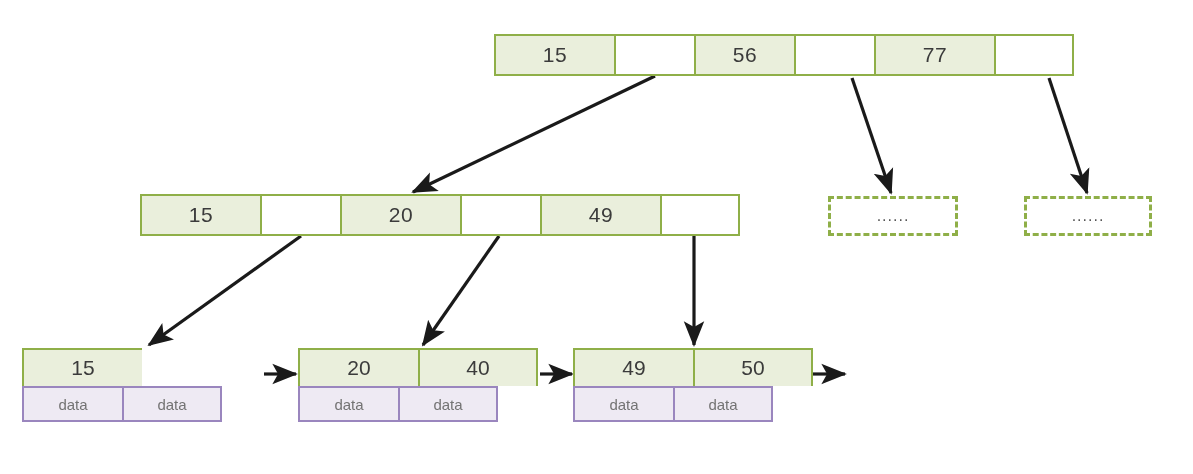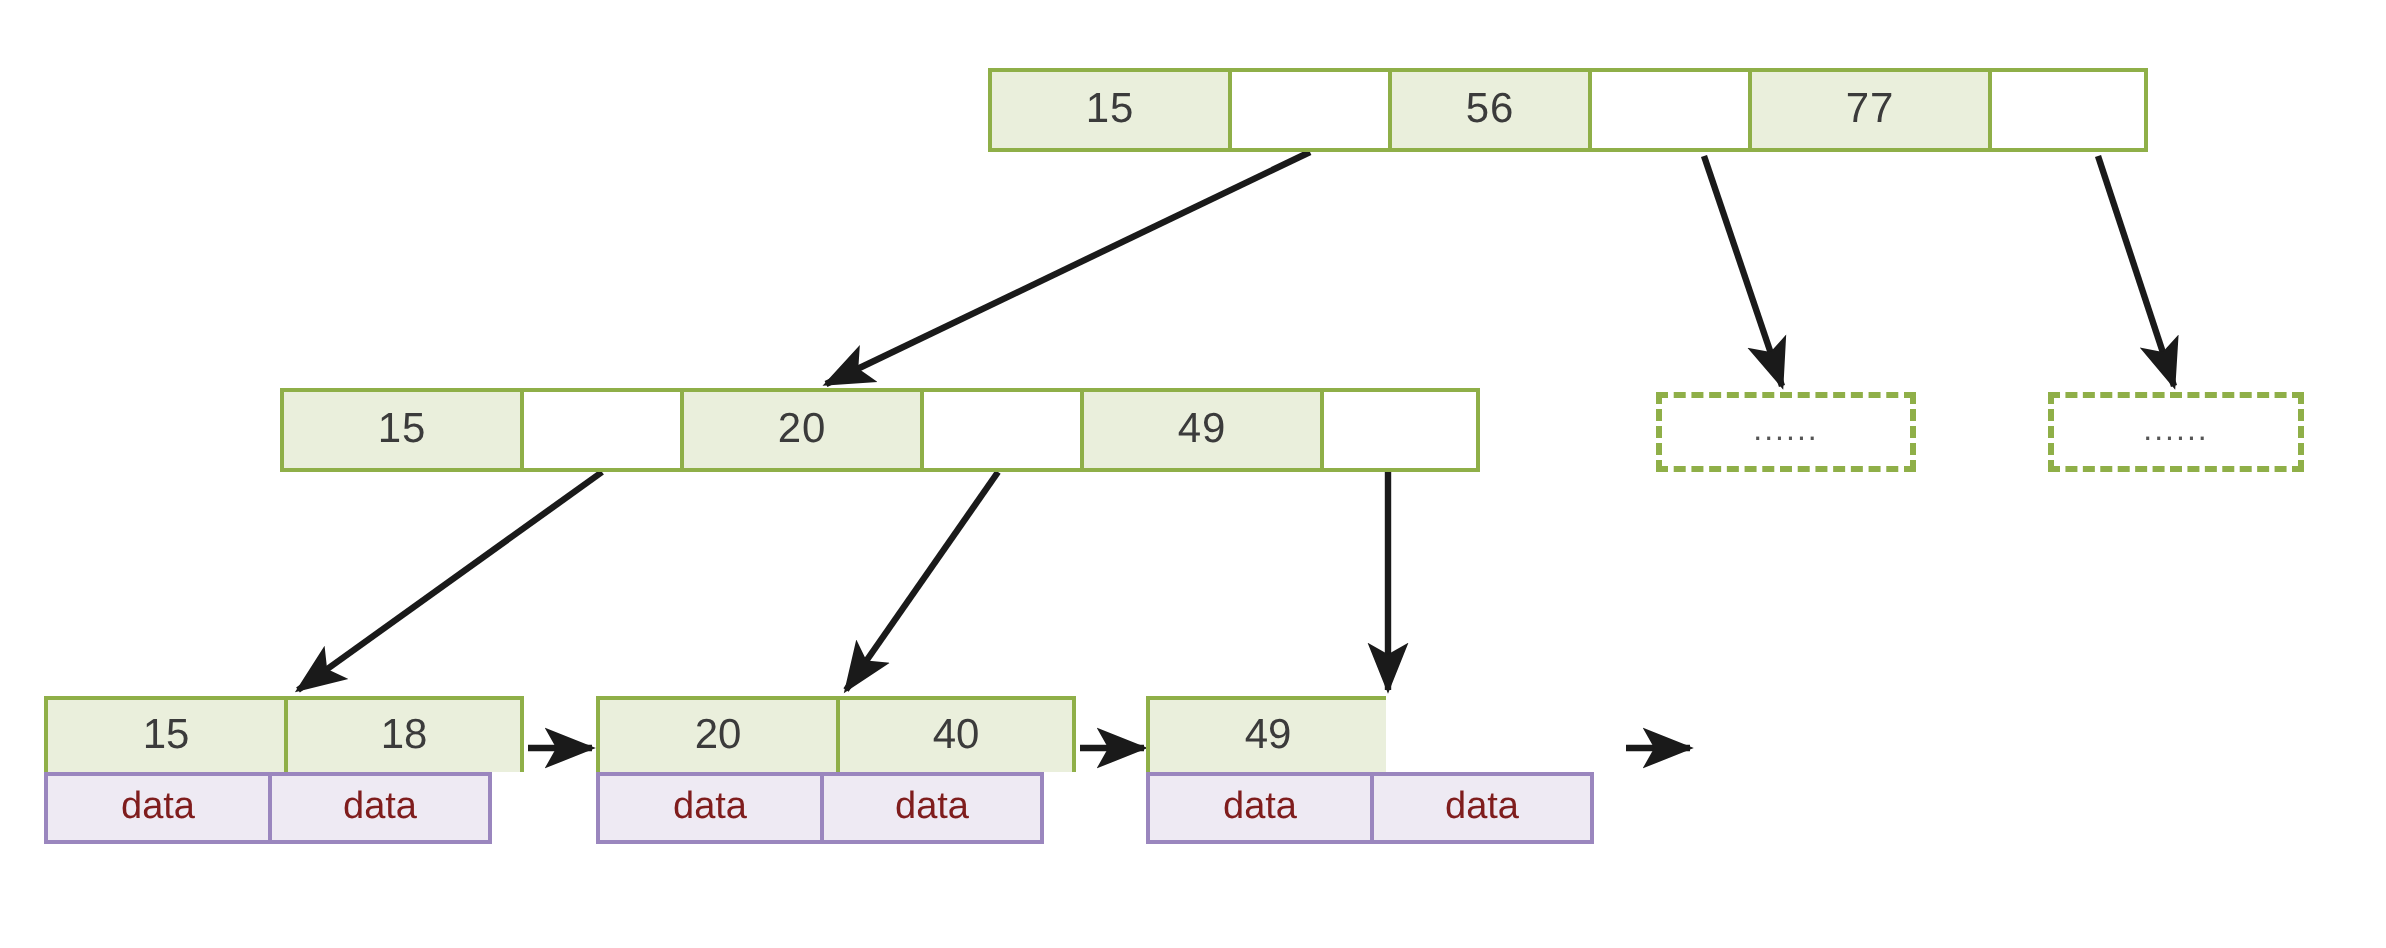--- a/index.html
+++ b/index.html
@@ -64,30 +64,30 @@
     border: 2px solid #8FAF48;
     border-right-width: 0;
     border-bottom-width: 0;
     background: #EAEFDC;
     color: #3b3b3b;
     font-size: 21px;
   }
   .leaf-key.last { border-right-width: 2px; }
   .leaf-data {
     box-sizing: border-box;
-    width: 112px;
+    width: 100px;
     height: 36px;
     display: flex;
     align-items: center;
     justify-content: center;
     border: 2px solid #9A86BE;
     border-right-width: 0;
     background: #EEEAF3;
-    color: #7f1d1d;
-    font-size: 19px;
+    color: #737373;
+    font-size: 15px;
   }
   .leaf-data.last { border-right-width: 2px; }
   .ellipsis-box {
     position: absolute;
     box-sizing: border-box;
     border: 3px dashed #8FAF48;
     background: #ffffff;
     display: flex;
     align-items: center;
     justify-content: center;
@@ -146,21 +146,20 @@
   <div class="ellipsis-box" style="left:828px; top:196px; width:130px; height:40px;">
     <span>......</span>
   </div>
   <div class="ellipsis-box" style="left:1024px; top:196px; width:128px; height:40px;">
     <span>......</span>
   </div>
 
   <div class="leaf" style="left:22px; top:348px;">
     <div class="leaf-row">
       <div class="leaf-key">15</div>
-      <div class="leaf-key last">18</div>
     </div>
     <div class="leaf-row">
       <div class="leaf-data">data</div>
       <div class="leaf-data last">data</div>
     </div>
   </div>
 
   <div class="leaf" style="left:298px; top:348px;">
     <div class="leaf-row">
       <div class="leaf-key">20</div>
@@ -168,20 +167,21 @@
     </div>
     <div class="leaf-row">
       <div class="leaf-data">data</div>
       <div class="leaf-data last">data</div>
     </div>
   </div>
 
   <div class="leaf" style="left:573px; top:348px;">
     <div class="leaf-row">
       <div class="leaf-key">49</div>
+      <div class="leaf-key last">50</div>
     </div>
     <div class="leaf-row">
       <div class="leaf-data">data</div>
       <div class="leaf-data last">data</div>
     </div>
   </div>
 
 </div>
 
 </body></html>

